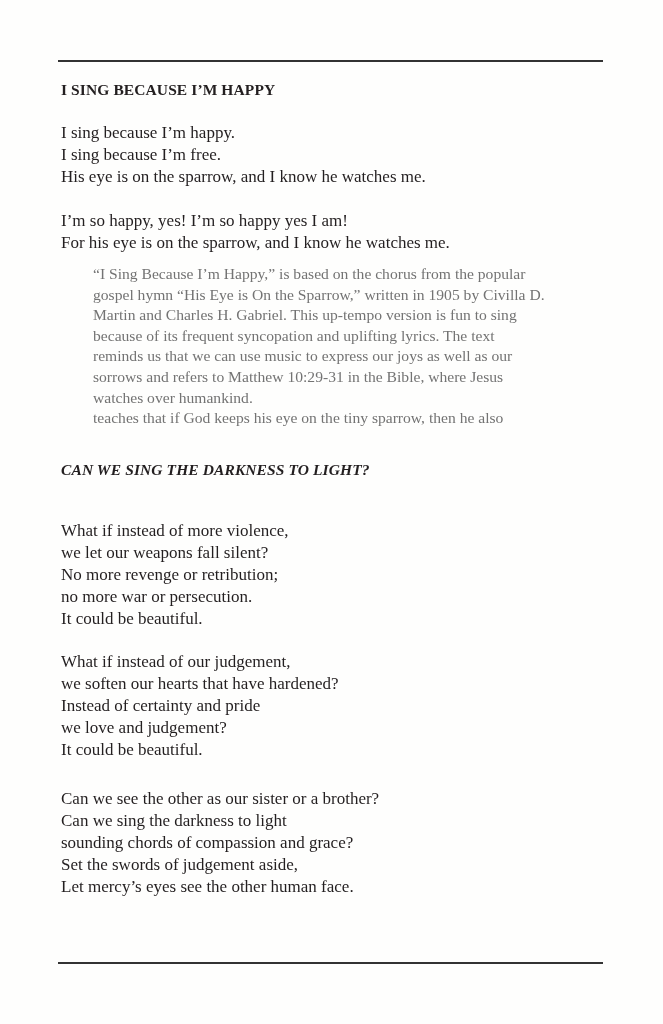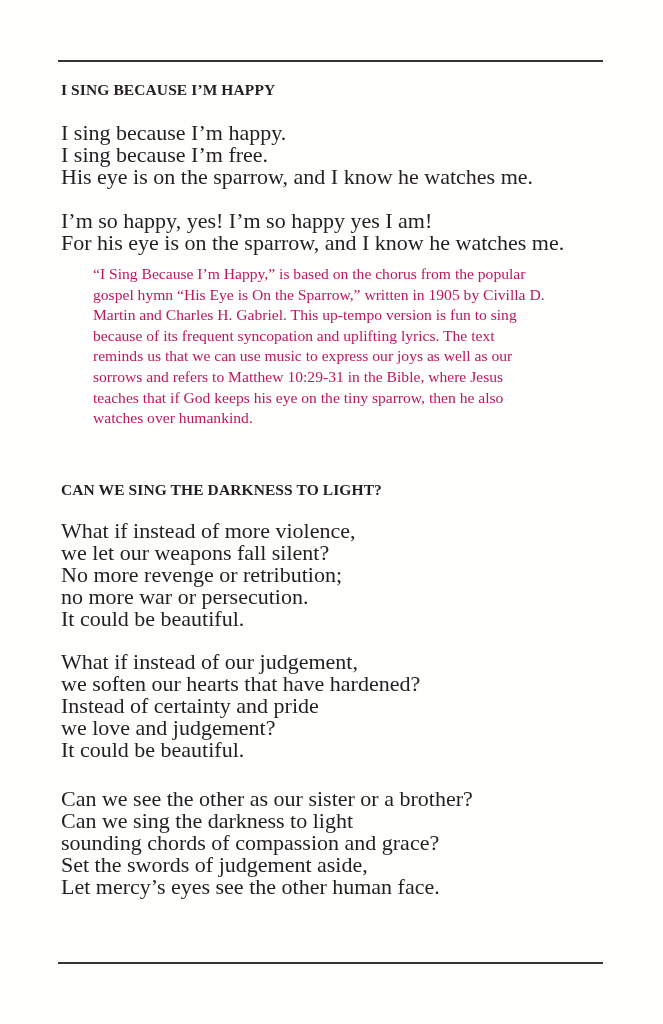--- a/index.html
+++ b/index.html
@@ -9,36 +9,36 @@
   }
   .rule { position: absolute; left: 58px; width: 545px; height: 2px; background: #333; }
   .rule.top { top: 60px; }
   .rule.bottom { top: 962px; }
   .heading {
     position: absolute; left: 61px; margin: 0;
     font-family: "Liberation Serif", serif; font-weight: bold;
     font-size: 15.5px; letter-spacing: 0.1px; color: #231f20;
   }
   .h1 { top: 81px; text-align: center; }
-  .h2 { top: 481px; }
+  .h2 { top: 461px; font-style: italic; }
   .stanza {
     position: absolute; left: 61px; margin: 0;
-    font-family: "Liberation Serif", serif; font-size: 22px;
+    font-family: "Liberation Serif", serif; font-size: 17px;
     line-height: 22px; color: #231f20;
   }
   .stanza div { white-space: nowrap; }
   .s1 { top: 122px; }
   .s2 { top: 210px; }
   .s3 { top: 520px; }
   .s4 { top: 645px; margin-top: 6px; }
   .s5 { top: 788px; }
   .note {
     position: absolute; left: 93px; top: 264px; width: 510px; margin: 0;
     font-family: "Liberation Serif", serif; font-size: 15.6px;
-    line-height: 20.6px; color: #be185d;
+    line-height: 20.6px; color: #737373;
   }
   .note div { white-space: nowrap; }
 </style>
 </head>
 <body>
 
 <div class="rule top"></div>
 
 <h2 class="heading h1">I SING BECAUSE I’M HAPPY</h2>
 
@@ -53,22 +53,22 @@
   <div>For his eye is on the sparrow, and I know he watches me.</div>
 </div>
 
 <div class="note">
   <div>“I Sing Because I’m Happy,” is based on the chorus from the popular</div>
   <div>gospel hymn “His Eye is On the Sparrow,” written in 1905 by Civilla D.</div>
   <div>Martin and Charles H. Gabriel. This up-tempo version is fun to sing</div>
   <div>because of its frequent syncopation and uplifting lyrics.  The text</div>
   <div>reminds us that we can use music to express our joys as well as our</div>
   <div>sorrows and refers to Matthew 10:29-31 in the Bible, where Jesus</div>
+  <div>watches over humankind.</div>
   <div>teaches that if God keeps his eye on the tiny sparrow, then he also</div>
-  <div>watches over humankind.</div>
 </div>
 
 <h2 class="heading h2">CAN WE SING THE DARKNESS TO LIGHT?</h2>
 
 <div class="stanza s3">
   <div>What if instead of more violence,</div>
   <div>we let our weapons fall silent?</div>
   <div>No more revenge or retribution;</div>
   <div>no more war or persecution.</div>
   <div>It could be beautiful.</div>

